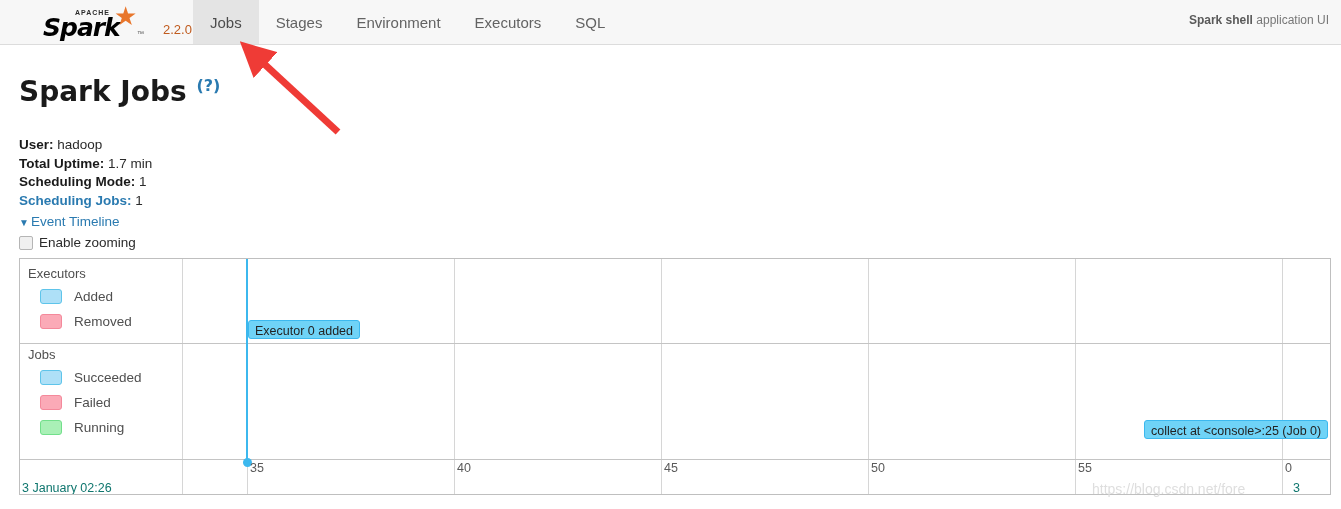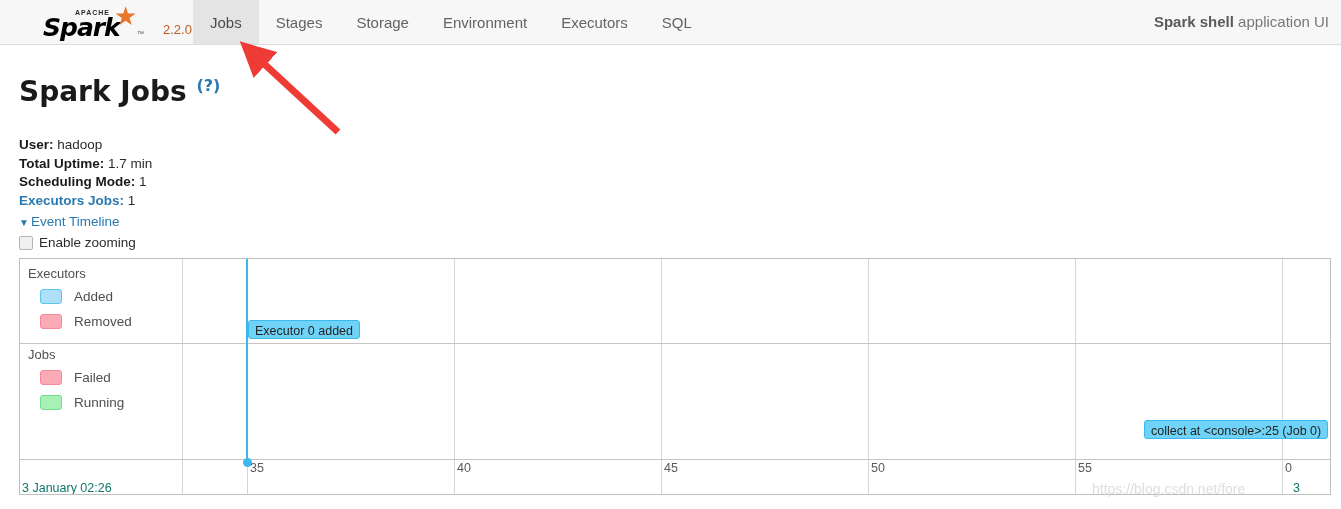--- a/index.html
+++ b/index.html
@@ -63,21 +63,21 @@
   .navlink {
     display: flex; align-items: center;
     padding: 0 17px;
     font-size: 15px; color: #636363;
     text-decoration: none; cursor: pointer;
     height: 44px; box-sizing: border-box;
   }
   .navlink.active { background: #e4e4e4; color: #4c4c4c; }
   .appui {
     position: absolute; right: 12px; top: 13px;
-    font-size: 15px; color: #777;
+    font-size: 12px; color: #777;
   }
   .appui b { color: #5a5a5a; }
 
   
   .title {
     position: absolute; left: 19px; top: 75px;
     font-size: 28px; font-weight: bold; color: #1a1a1a;
     font-family: "DejaVu Sans", sans-serif;
   }
   .title .helplink {
@@ -204,21 +204,20 @@
         <span class="logo-spark">Spark</span>
         <span class="logo-star">★</span>
         <span class="logo-tm">™</span>
       </div>
       <span class="version">2.2.0</span>
     </div>
 
     <div class="navlinks">
       <a class="navlink active">Jobs</a>
       <a class="navlink">Stages</a>
-      <a class="navlink">Storage</a>
       <a class="navlink">Environment</a>
       <a class="navlink">Executors</a>
       <a class="navlink">SQL</a>
     </div>
 
     <div class="appui">
       <b>Spark shell</b><span> application UI</span>
     </div>
   </div>
 
@@ -232,21 +231,21 @@
       <li>
         <b>User:</b><span> hadoop</span>
       </li>
       <li>
         <b>Total Uptime:</b><span> 1.7 min</span>
       </li>
       <li>
         <b>Scheduling Mode:</b><span> 1</span>
       </li>
       <li>
-        <a class="sum-link">Executors Jobs:</a><span> 1</span>
+        <a class="sum-link">Scheduling Jobs:</a><span> 1</span>
       </li>
     </ul>
   </div>
 
   <div class="evt-toggle">
     <span class="tri">▼</span><span>Event Timeline</span>
   </div>
 
   <div class="zoomrow">
     <span class="cb"></span>
@@ -275,20 +274,24 @@
           <span class="legend-label">Added</span>
         </div>
         <div class="legend-item">
           <span class="swatch sw-pink"></span>
           <span class="legend-label">Removed</span>
         </div>
       </div>
       <div class="legend-group" style="padding-top:8px;">
         <div class="legend-head">Jobs</div>
         <div class="legend-item">
+          <span class="swatch sw-blue"></span>
+          <span class="legend-label">Succeeded</span>
+        </div>
+        <div class="legend-item">
           <span class="swatch sw-pink"></span>
           <span class="legend-label">Failed</span>
         </div>
         <div class="legend-item">
           <span class="swatch sw-green"></span>
           <span class="legend-label">Running</span>
         </div>
       </div>
     </div>
 

